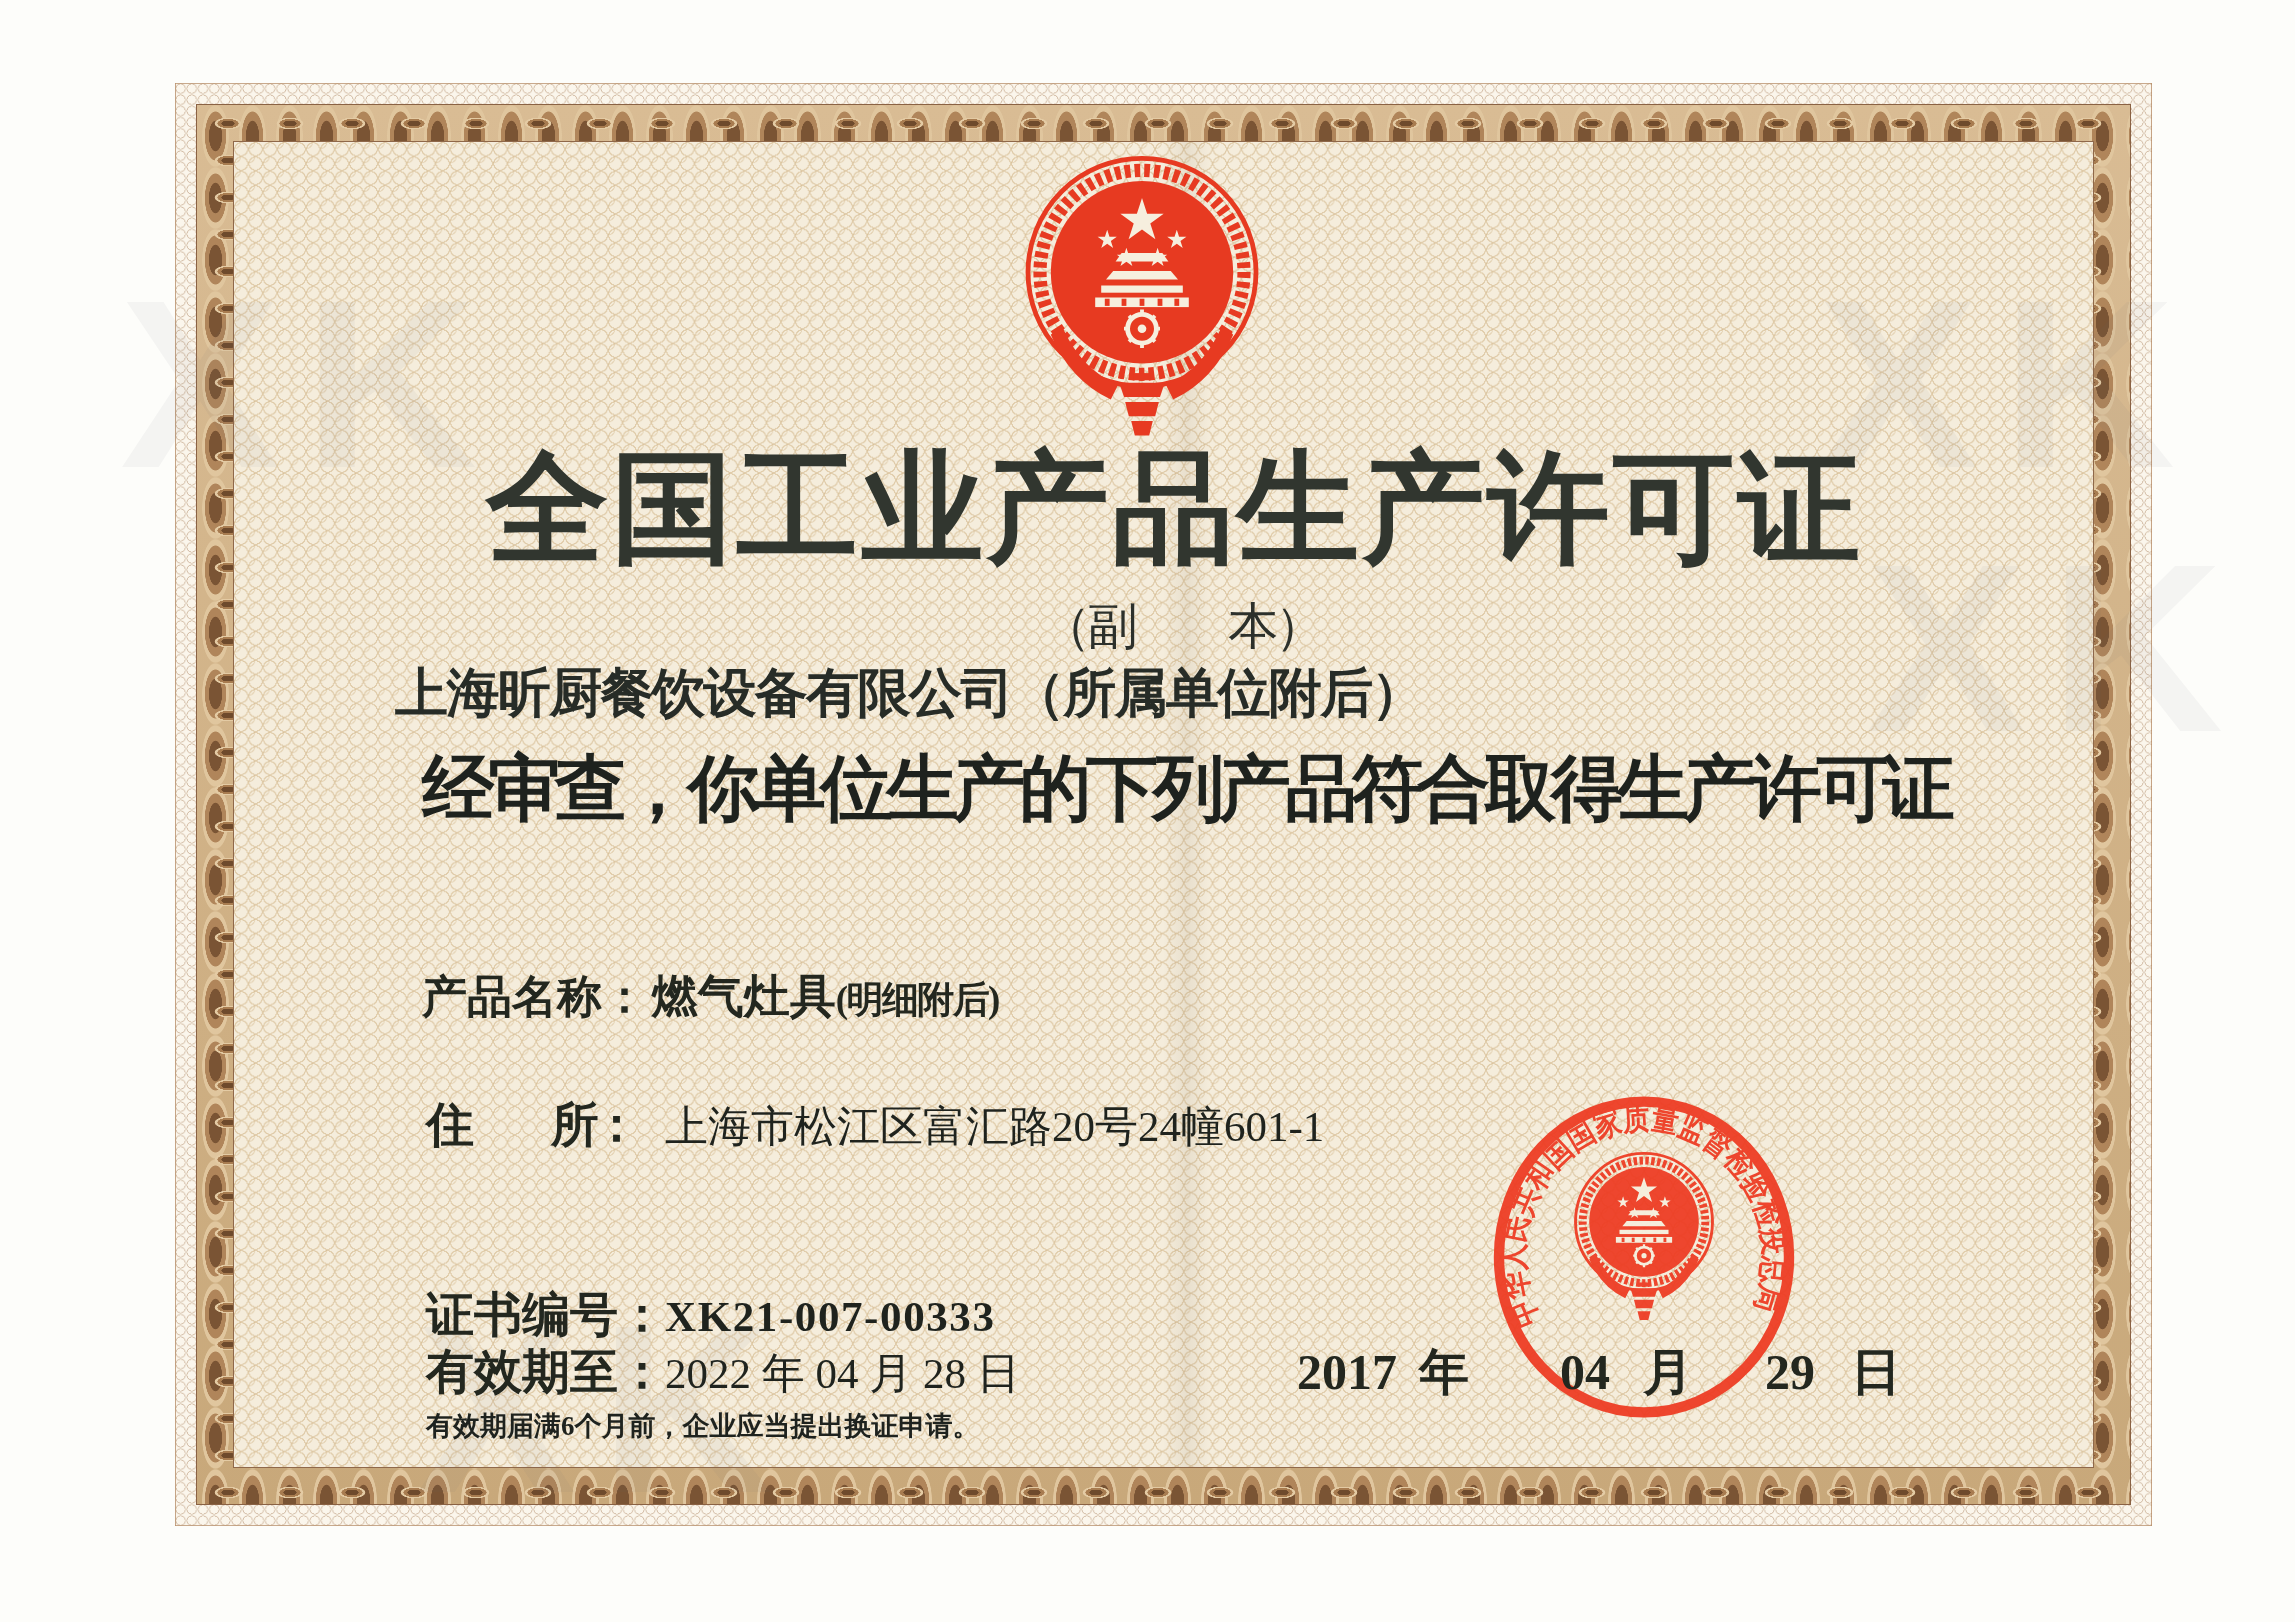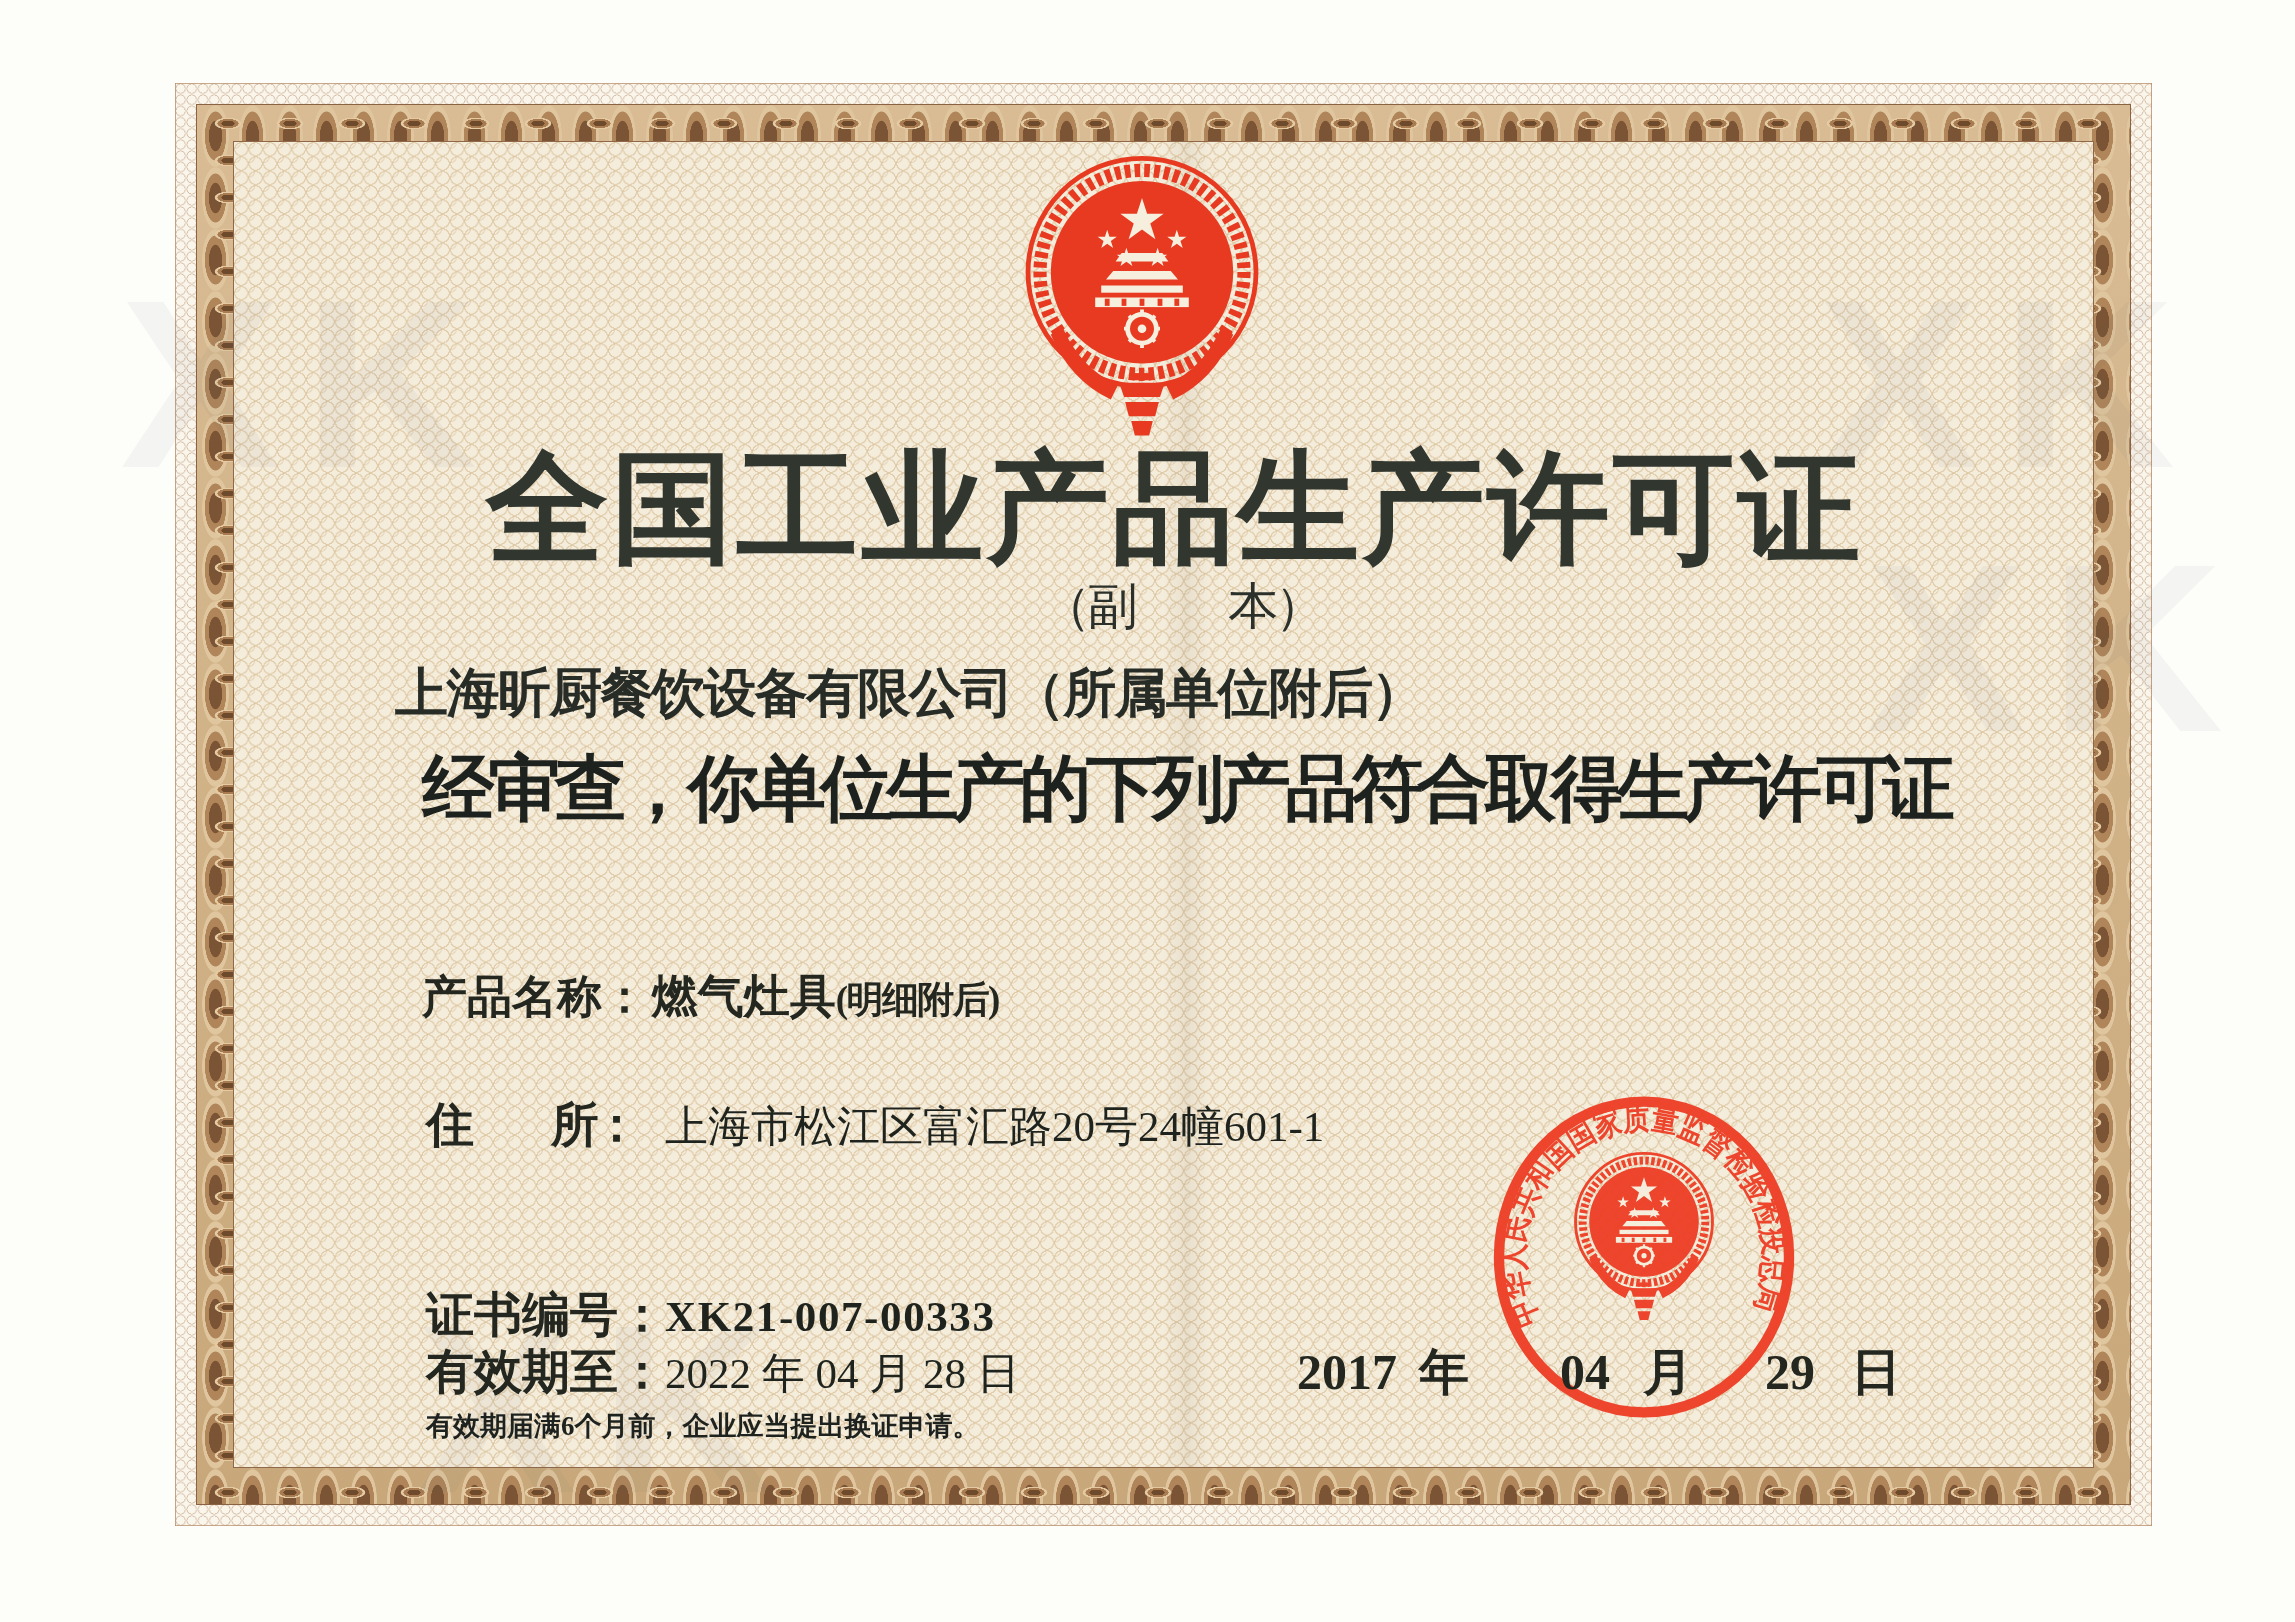--- a/index.html
+++ b/index.html
@@ -35,21 +35,21 @@
       radial-gradient(circle 7.2px at 0px 0px,transparent 6px,rgba(206,176,128,.4) 6px 6.9px,transparent 7.2px);
     background-size:14.4px 14.4px;
   }
   .field::after{ 
     content:"";position:absolute;top:0;bottom:0;left:929px;width:48px;
     background:linear-gradient(90deg,transparent,rgba(120,100,70,.10),transparent);
   }
   
   .abs{position:absolute;line-height:1;white-space:nowrap;}
   .title{left:311px;top:365px;font-size:122px;font-weight:700;letter-spacing:3.2px;color:#31362f;}
-  .subtitle{left:866px;top:498px;font-size:50px;letter-spacing:-3.2px;color:#2c302b;}
+  .subtitle{left:866px;top:518px;font-size:50px;letter-spacing:-3.2px;color:#2c302b;}
   .company{left:220px;top:584px;font-size:53px;font-weight:600;letter-spacing:-1.6px;color:#272c27;}
   .body1{left:247px;top:670px;font-size:72px;font-weight:700;letter-spacing:-5.6px;color:#1e221e;}
   .body2{left:137px;top:787px;font-size:72px;font-weight:700;letter-spacing:-5.6px;color:#1e221e;}
   .prodrow{left:247px;top:891px;font-size:45px;font-weight:700;color:#23271f;}
   .prodrow .value{font-size:46px;font-weight:700;margin-left:4.8px;}
   .prodrow .note{font-size:37px;font-weight:600;letter-spacing:-1.6px;}
   .fieldrow{left:251px;font-size:48px;font-weight:700;color:#23271f;width:1121px;}
   .fieldrow .value{position:absolute;left:239px;top:4px;font-size:43px;font-weight:500;letter-spacing:0;color:#1f231e;}
   .fr0{top:1018px;}
   .fr0 .label{letter-spacing:-6.4px;margin-top:8px;}

